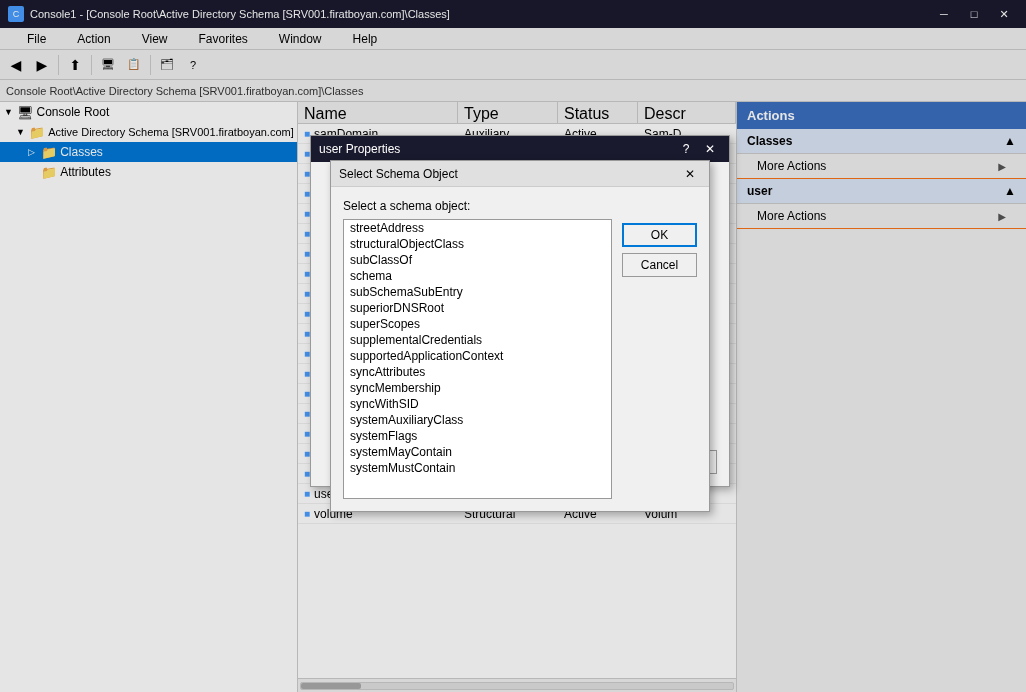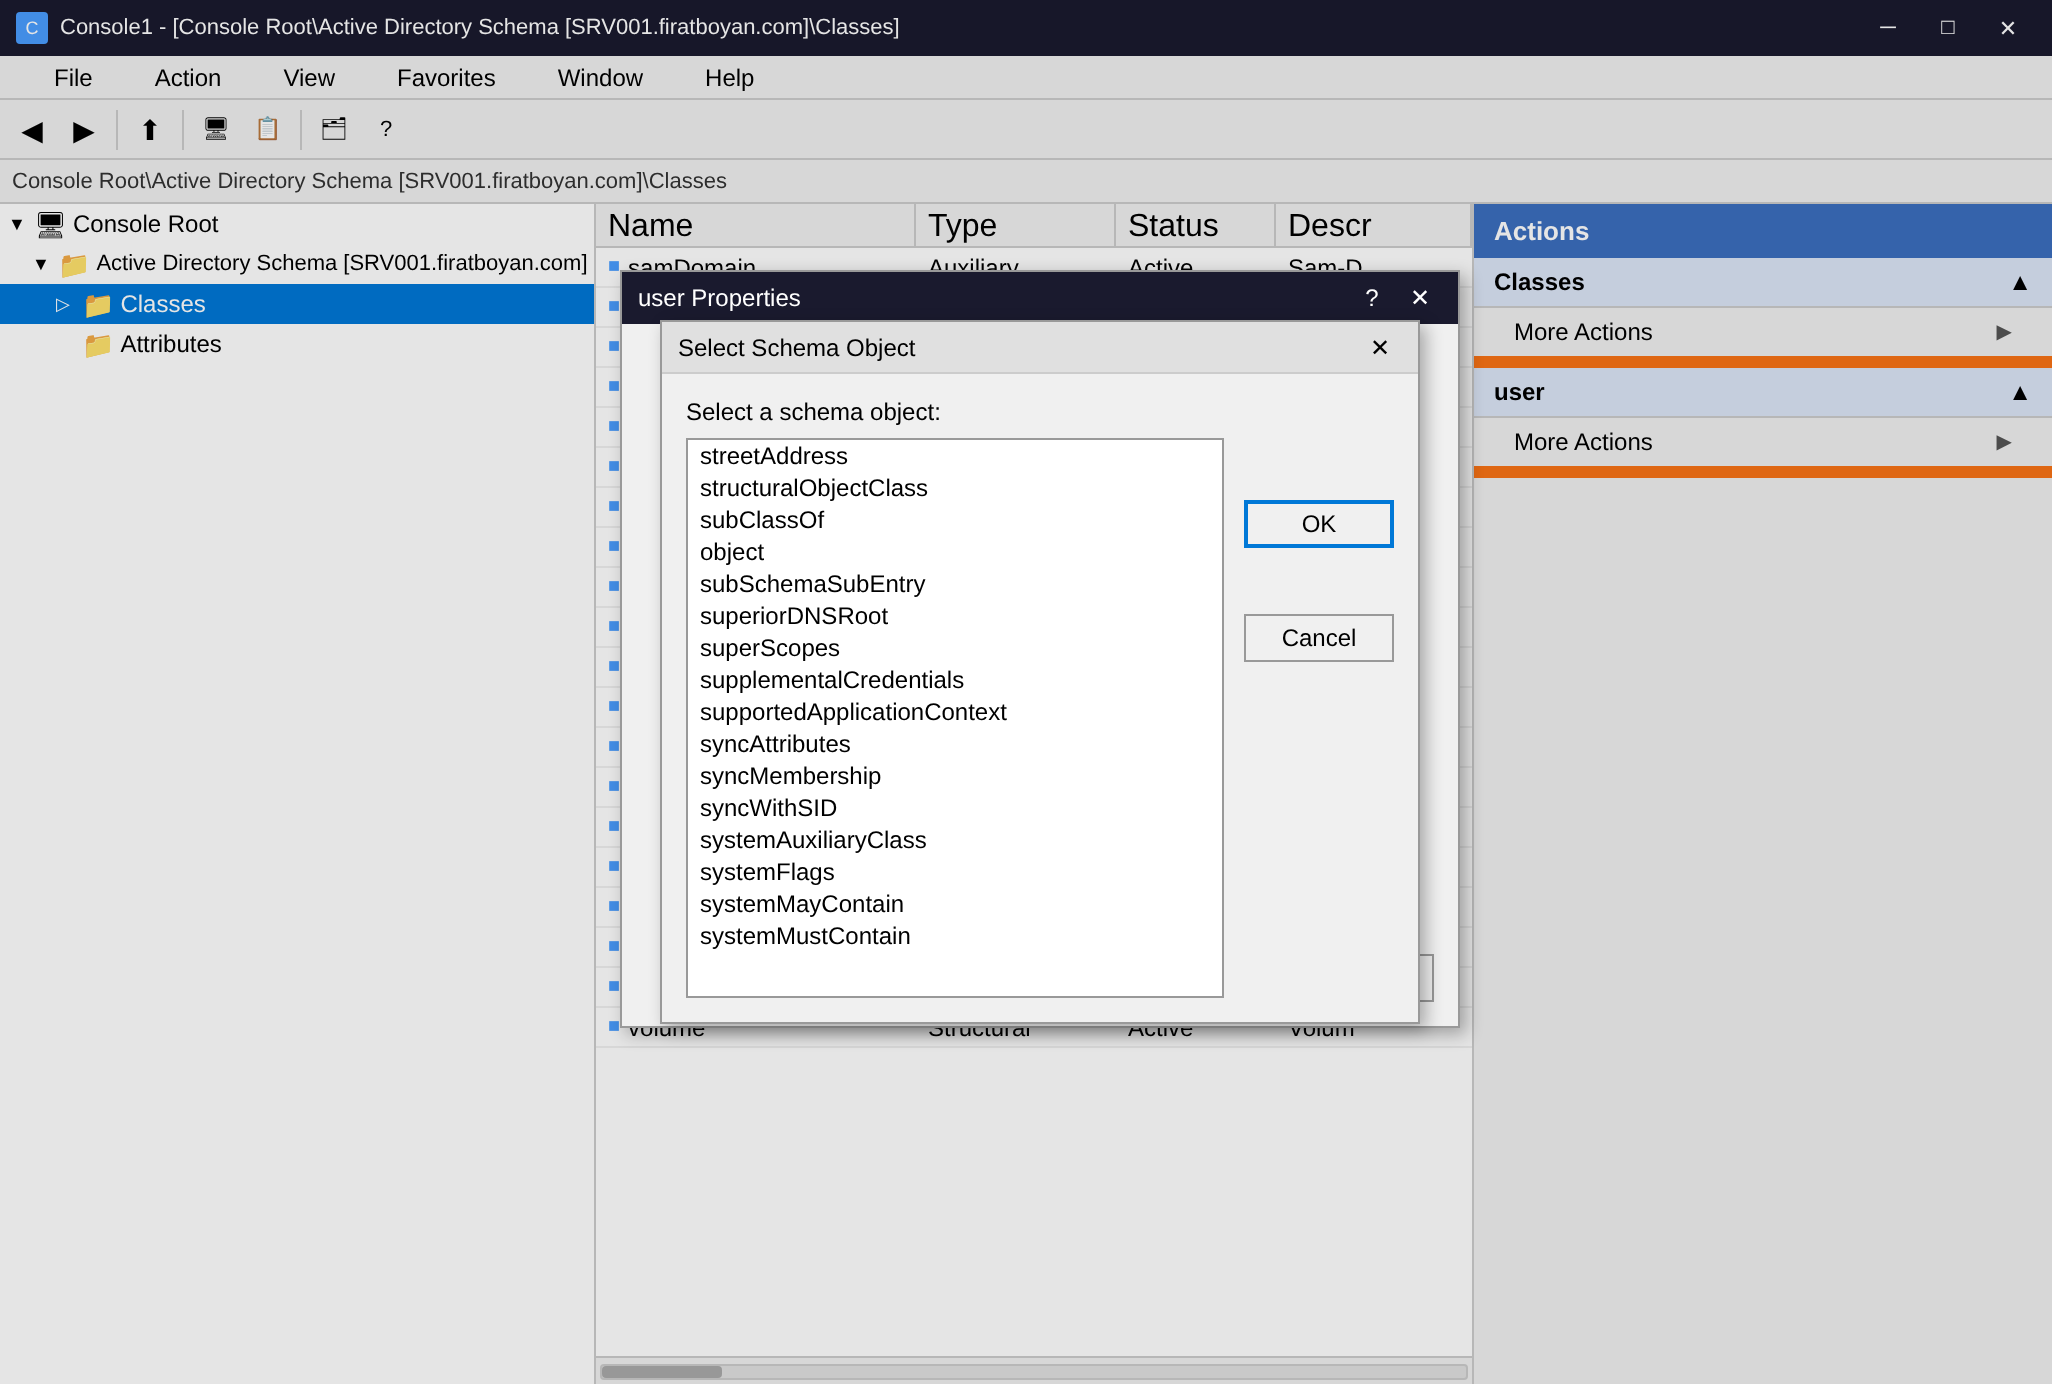--- a/index.html
+++ b/index.html
@@ -143,21 +143,21 @@
       justify-content: space-between;
       border-bottom: 1px solid #ccc;
     }
     .actions-item {
       padding: 5px 20px;
       font-size: 12px;
       cursor: pointer;
       display: flex;
       align-items: center;
       justify-content: space-between;
-      border-bottom: 6px solid #f97316;
+      border-bottom: 1px solid #f97316;
     }
     .actions-item .arrow { font-size: 10px; color: #555; }
     .scroll-bar-h {
       height: 16px;
       background: #f0f0f0;
       border-top: 1px solid #ccc;
       display: flex;
       align-items: center;
     }
 
@@ -197,21 +197,20 @@
       gap: 6px;
       padding: 8px 12px 12px;
     }
     .btn {
       min-width: 75px; height: 24px;
       background: #f0f0f0;
       border: 1px solid #999;
       cursor: pointer;
       font-size: 12px;
       padding: 0 10px;
-      margin-top: 27px;
     }
 
     
     .schema-dialog {
       top: 160px; left: 330px;
       width: 380px;
     }
     .schema-dialog .dialog-titlebar { background: #e0e0e0; color: black; border-bottom: 1px solid #ccc; }
     .schema-dialog .dialog-titlebar-btn { color: black; }
     .schema-select-label { font-size: 12px; margin-bottom: 6px; }
@@ -496,21 +495,21 @@
       </div>
     </div>
     <div class="dialog-content">
       <div class="schema-select-label">Select a schema object:</div>
       <div style="display:flex; gap:10px;">
         <div class="schema-listbox" style="flex:1;">
           <div class="schema-list-items" id="schema-list">
           <div class="schema-list-item">streetAddress</div>
               <div class="schema-list-item">structuralObjectClass</div>
               <div class="schema-list-item">subClassOf</div>
-              <div class="schema-list-item">object</div>
+              <div class="schema-list-item">schema</div>
               <div class="schema-list-item">subSchemaSubEntry</div>
               <div class="schema-list-item">superiorDNSRoot</div>
               <div class="schema-list-item">superScopes</div>
               <div class="schema-list-item">supplementalCredentials</div>
               <div class="schema-list-item">supportedApplicationContext</div>
               <div class="schema-list-item">syncAttributes</div>
               <div class="schema-list-item">syncMembership</div>
               <div class="schema-list-item">syncWithSID</div>
               <div class="schema-list-item">systemAuxiliaryClass</div>
               <div class="schema-list-item">systemFlags</div>

